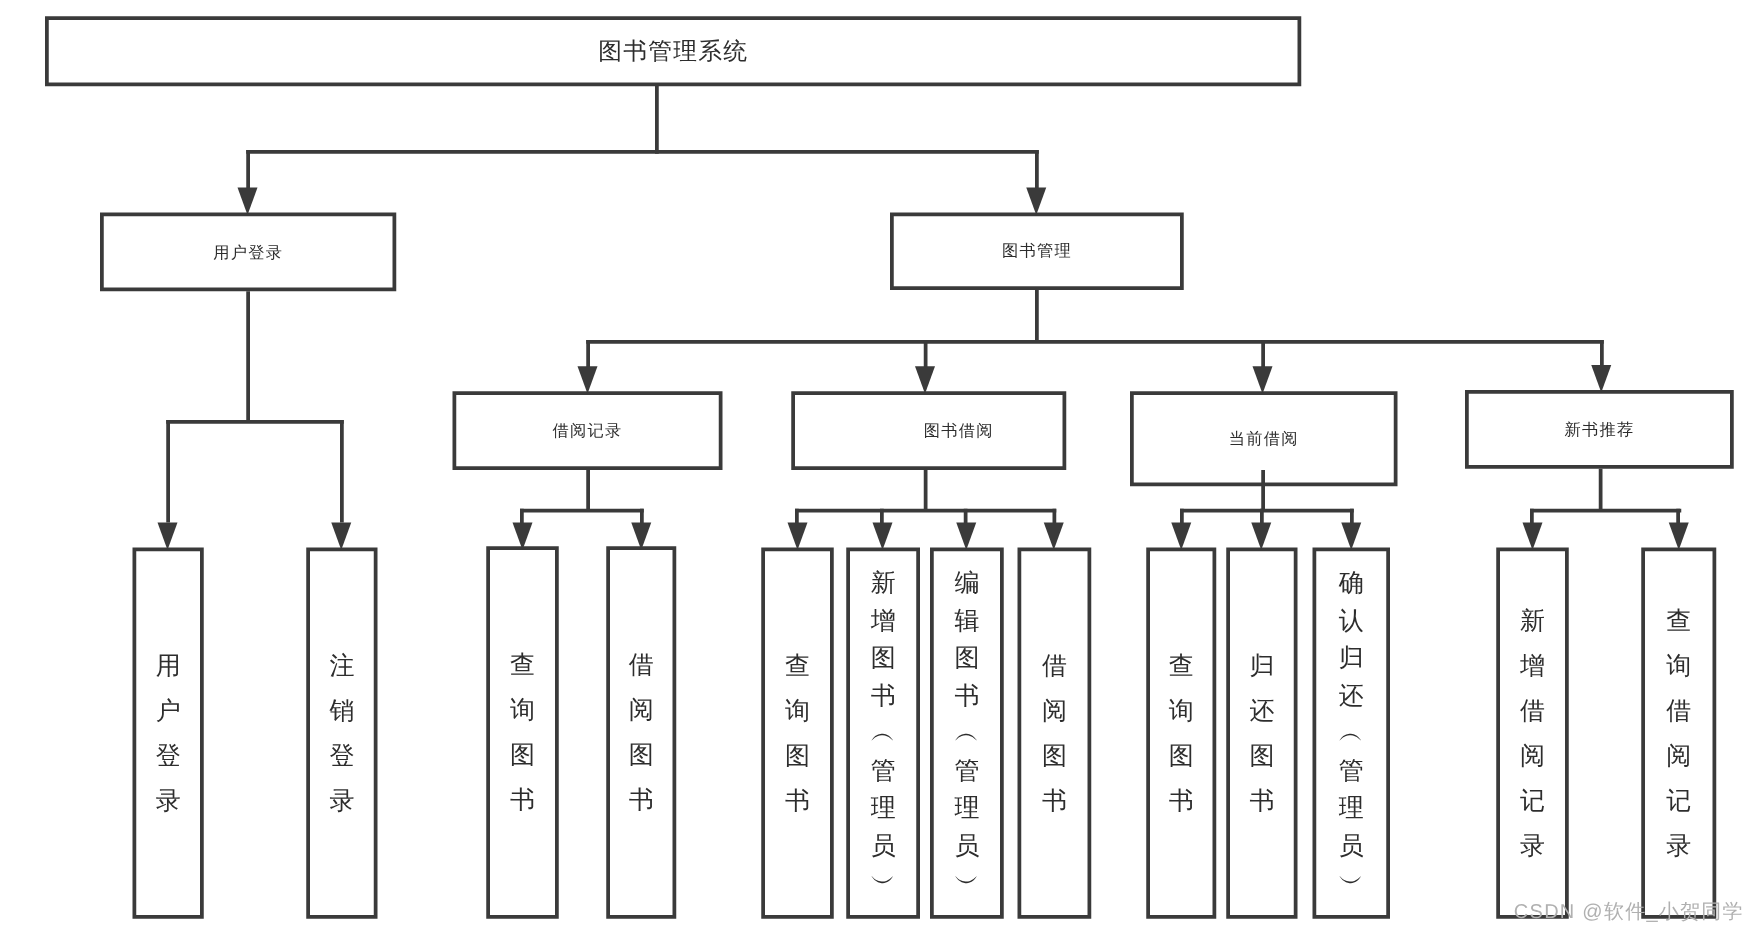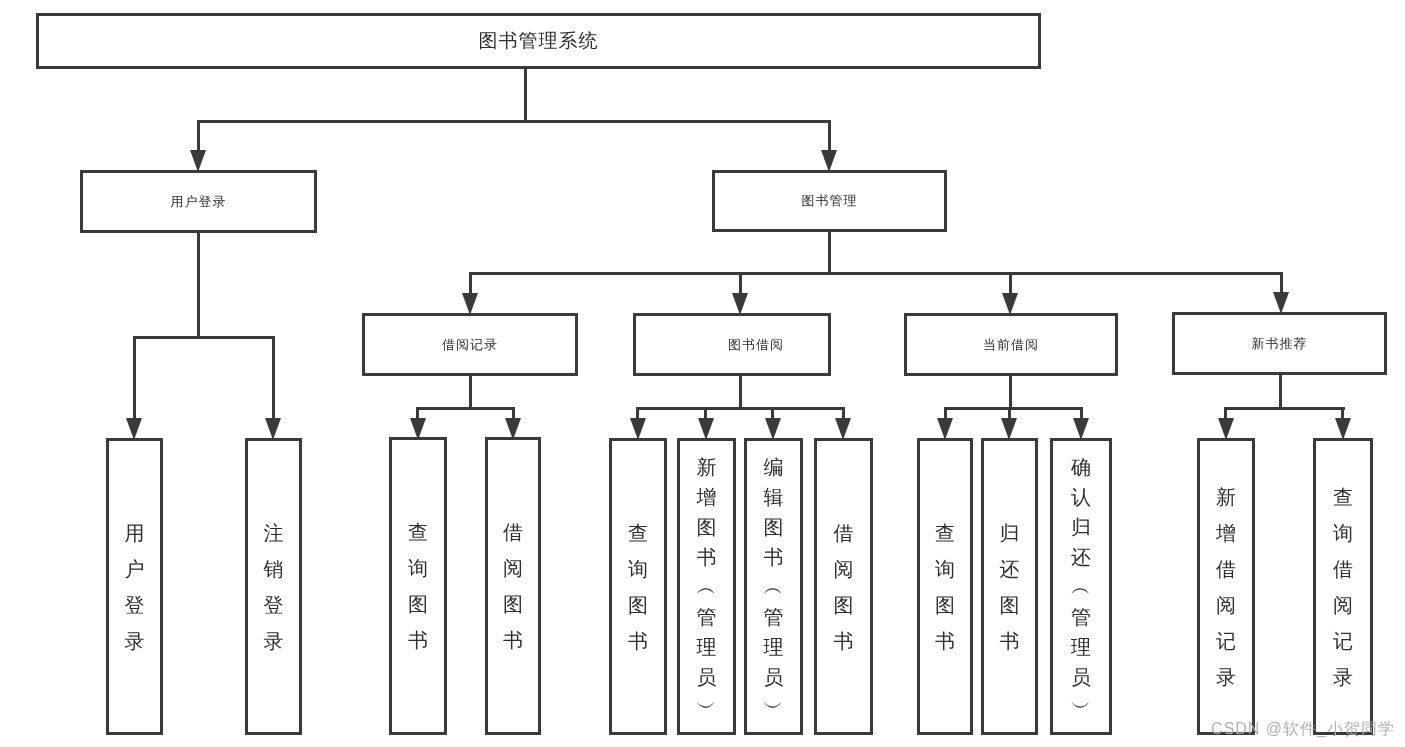--- a/index.html
+++ b/index.html
@@ -53,24 +53,24 @@
     </div>
     <div class="node h" style="left: 80px; top: 170px; width: 237px; height: 63px;">
       <div class="label">用户登录</div>
     </div>
     <div class="node h" style="left: 712px; top: 170px; width: 235px; height: 62px;">
       <div class="label">图书管理</div>
     </div>
     <div class="node h" style="left: 362px; top: 313px; width: 216px; height: 63px;">
       <div class="label">借阅记录</div>
     </div>
-    <div class="node h" style="left: 633px; top: 313px; width: 198px; height: 63px; padding-left: 48px;">
+    <div class="node h" style="left: 633px; top: 313px; width: 220px; height: 63px; padding-left: 48px;">
       <div class="label">图书借阅</div>
     </div>
-    <div class="node h" style="left: 904px; top: 313px; width: 214px; height: 63px;">
+    <div class="node h" style="left: 904px; top: 313px; width: 214px; height: 76px;">
       <div class="label">当前借阅</div>
     </div>
     <div class="node h" style="left: 1172px; top: 312px; width: 215px; height: 63px;">
       <div class="label">新书推荐</div>
     </div>
     <div class="node v" style="left: 106px; top: 438px; width: 57px; height: 297px;">
       <div class="label" style="line-height: 36px;">
         <div>用</div>
         <div>户</div>
         <div>登</div>

